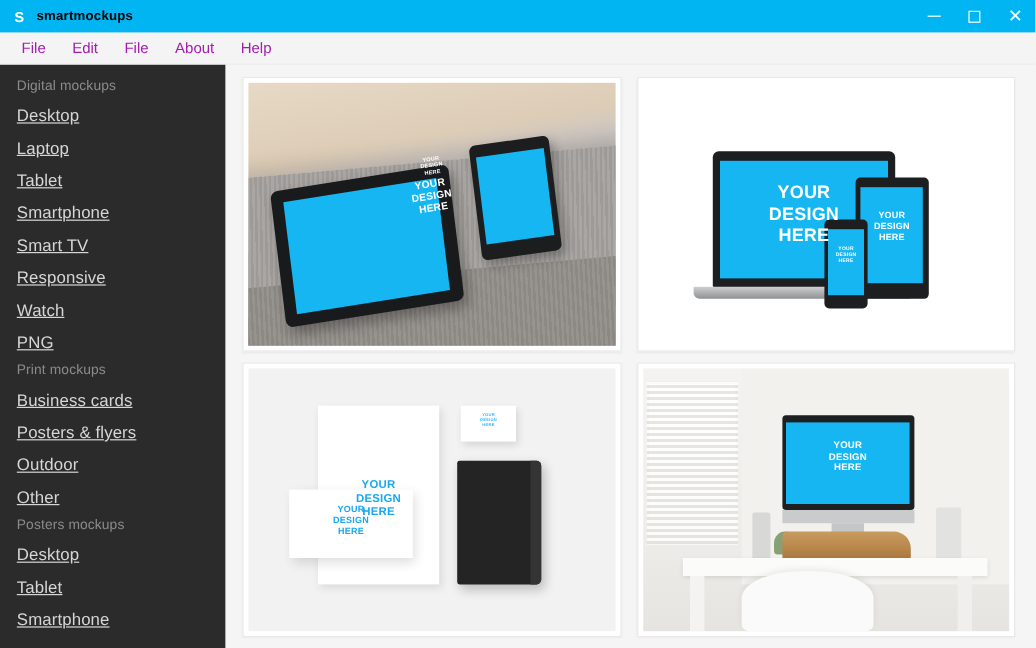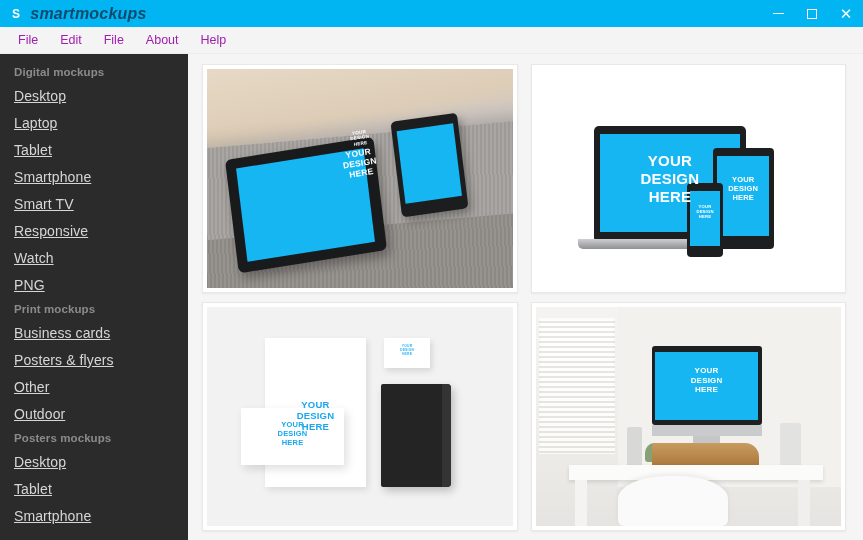--- a/index.html
+++ b/index.html
@@ -20,25 +20,24 @@
     user-select: none;
   }
   .brand { display: flex; align-items: center; padding-left: 12px; gap: 10px; }
   .brand-mark {
     color: #ffffff;
     font-size: 12px;
     font-weight: bold;
     letter-spacing: .3px;
   }
   .brand-name {
-    color: #0c4a6e;
-    font-size: 16px;
+    color: #000000;
+    font-size: 11px;
     font-weight: bold;
     letter-spacing: .2px;
-    font-style: italic;
   }
   .winbtns { position: absolute; right: 0; top: 0; height: 27px; display: flex; }
   .winbtn {
     width: 34px; height: 27px;
     display: flex; align-items: center; justify-content: center;
     color: #ffffff;
   }
   .glyph-min { width: 11px; height: 1.5px; background: #fff; display:block; }
   .glyph-max { width: 10px; height: 10px; border: 1.5px solid #fff; display:block; }
   .glyph-close { font-size: 15px; line-height: 1; font-weight: 300; }
@@ -69,21 +68,20 @@
     background: #2b2b2b;
     flex: none;
     padding-top: 8px;
     overflow: hidden;
   }
   .nav-section {
     color: #8b8b8b;
     font-size: 11.5px;
     padding: 4px 14px 5px 14px;
     letter-spacing: .1px;
-    font-weight: bold;
   }
   .nav-item {
     color: #d6d6d6;
     font-size: 14px;
     padding: 5px 14px 6px 14px;
     letter-spacing: .1px;
     text-decoration: underline;
   }
 
   
@@ -293,22 +291,22 @@
     <div class="nav-item">Tablet</div>
     <div class="nav-item">Smartphone</div>
     <div class="nav-item">Smart TV</div>
     <div class="nav-item">Responsive</div>
     <div class="nav-item">Watch</div>
     <div class="nav-item">PNG</div>
 
     <div class="nav-section">Print mockups</div>
     <div class="nav-item">Business cards</div>
     <div class="nav-item">Posters &amp; flyers</div>
+    <div class="nav-item">Outdoor</div>
     <div class="nav-item">Other</div>
-    <div class="nav-item">Outdoor</div>
 
     <div class="nav-section">Posters mockups</div>
     <div class="nav-item">Desktop</div>
     <div class="nav-item">Tablet</div>
     <div class="nav-item">Smartphone</div>
   </div>
 
   <div class="content">
     <div class="grid">
 

